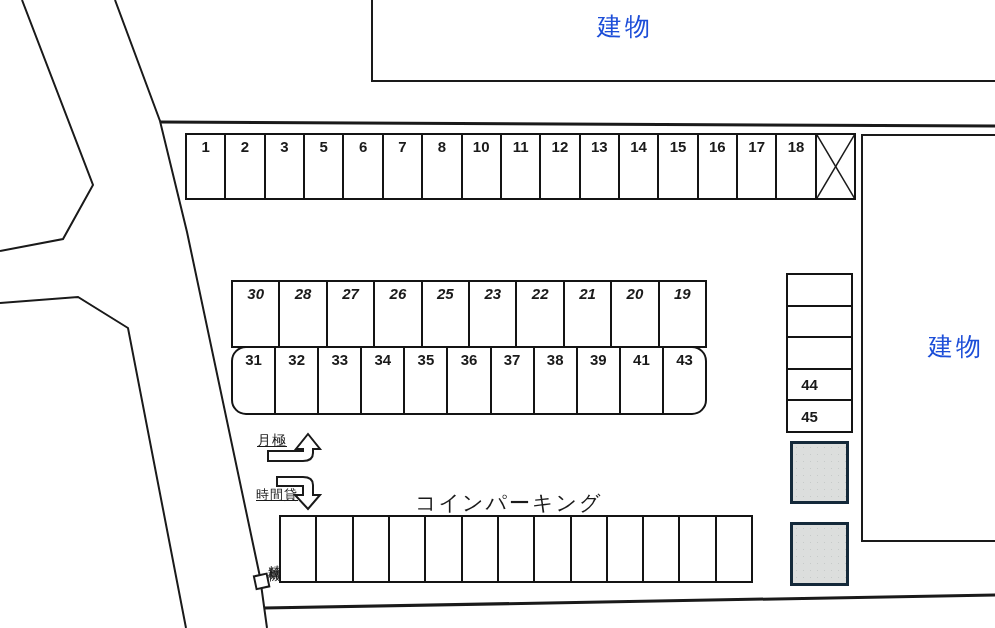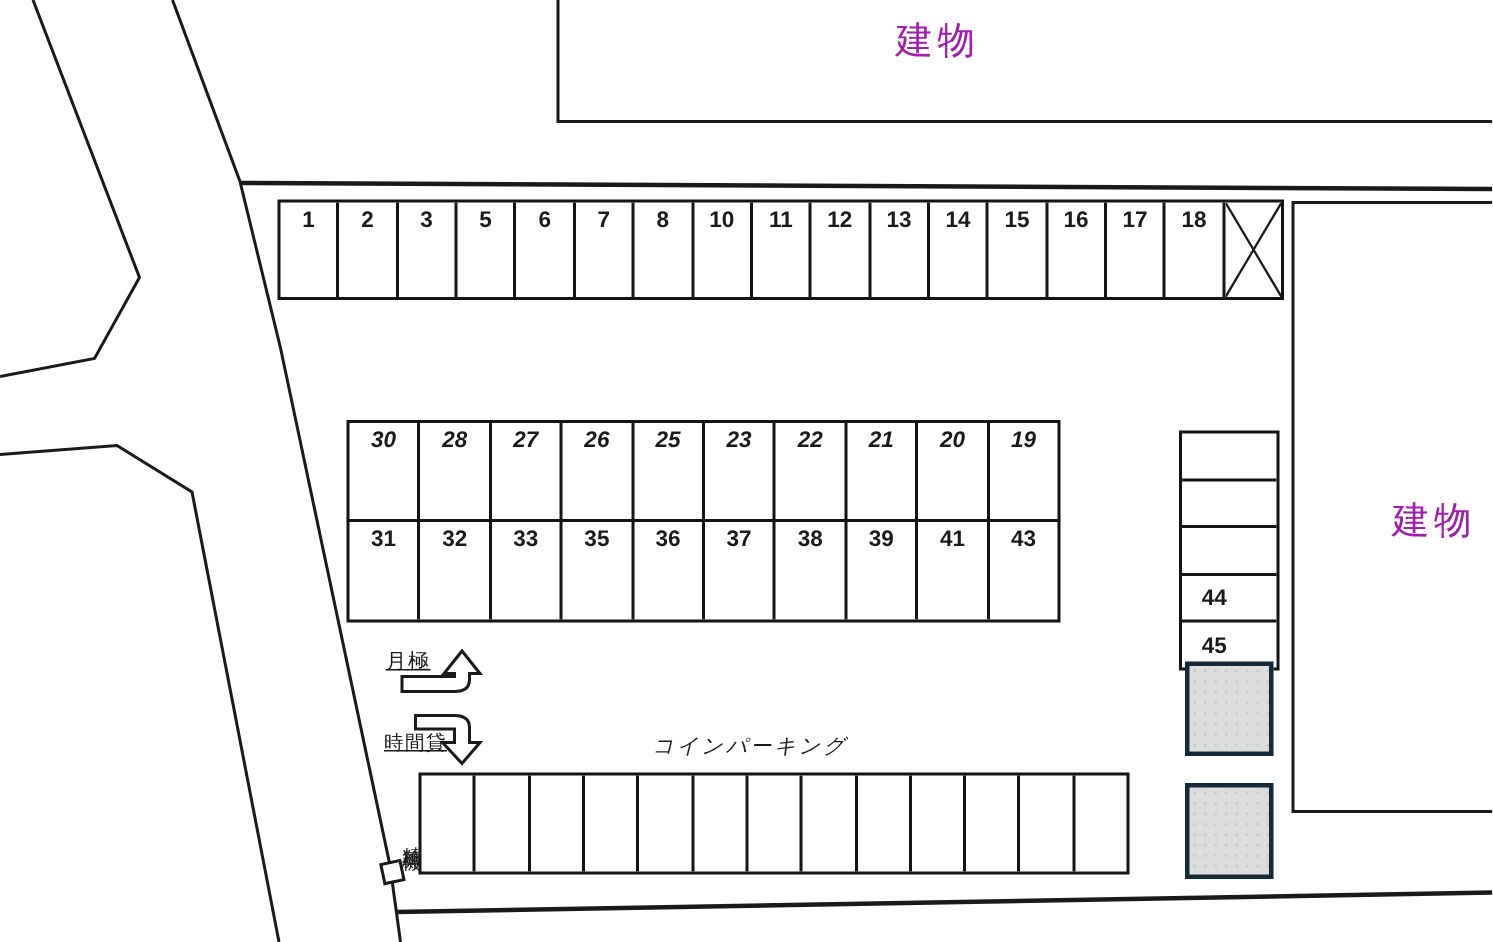--- a/index.html
+++ b/index.html
@@ -15,22 +15,22 @@
   .vstack .cell:first-child{border-top:none;}
   .num{display:block;text-align:center;margin-top:3px;font-weight:bold;font-size:15px;}
   .vstack .num{margin-top:0;}
   .blocked{padding:0;}
   .blocked svg{display:block;width:100%;height:100%;}
   .block{position:absolute;box-sizing:border-box;border:3px solid var(--block_border,#14293a);
          background-color:var(--block_fill,#dcdedd);
          background-image:radial-gradient(circle,#c6cac9 0.8px,transparent 1px);
          background-size:7px 7px;}
   .lbl{position:absolute;white-space:nowrap;}
-  .lbl-building{font-size:25px;letter-spacing:3px;color:#a21caf;}
-  .lbl-coin{font-size:14px;letter-spacing:2px;width:170px;text-align:center;font-style:italic;}
+  .lbl-building{font-size:25px;letter-spacing:3px;color:#1d4ed8;}
+  .lbl-coin{font-size:21px;letter-spacing:2px;width:170px;}
   .lbl-monthly{font-size:14px;letter-spacing:1px;}
   .lbl-hourly{font-size:13px;letter-spacing:1px;}
   .lbl-pay{font-size:13px;writing-mode:vertical-rl;text-orientation:upright;letter-spacing:2px;}
 </style>
 </head>
 <body>
 
 <div class="canvas">
 
   <svg class="layer" viewBox="0 0 995 628">
@@ -136,31 +136,34 @@
       <div class="cell">
         <span class="num">21</span>
       </div>
       <div class="cell">
         <span class="num">20</span>
       </div>
       <div class="cell">
         <span class="num">19</span>
       </div>
     </div>
-  <div class="row" style="left:231px;top:346px;width:476px;height:69px;">
+  <div class="row" style="left:231px;top:346px;width:476px;height:69px;border-radius:15px;">
       <div class="cell">
         <span class="num">31</span>
       </div>
       <div class="cell">
         <span class="num">32</span>
       </div>
       <div class="cell">
         <span class="num">33</span>
       </div>
       <div class="cell">
+        <span class="num">34</span>
+      </div>
+      <div class="cell">
         <span class="num">35</span>
       </div>
       <div class="cell">
         <span class="num">36</span>
       </div>
       <div class="cell">
         <span class="num">37</span>
       </div>
       <div class="cell">
         <span class="num">38</span>
@@ -169,21 +172,21 @@
         <span class="num">39</span>
       </div>
       <div class="cell">
         <span class="num">41</span>
       </div>
       <div class="cell">
         <span class="num">43</span>
       </div>
     </div>
 
-  <div class="row vstack" style="left:786px;top:287px;width:67px;height:160px;">
+  <div class="row vstack" style="left:786px;top:273px;width:67px;height:160px;">
       <div class="cell">
         <span class="num"></span>
       </div>
       <div class="cell">
         <span class="num"></span>
       </div>
       <div class="cell">
         <span class="num"></span>
       </div>
       <div class="cell">

